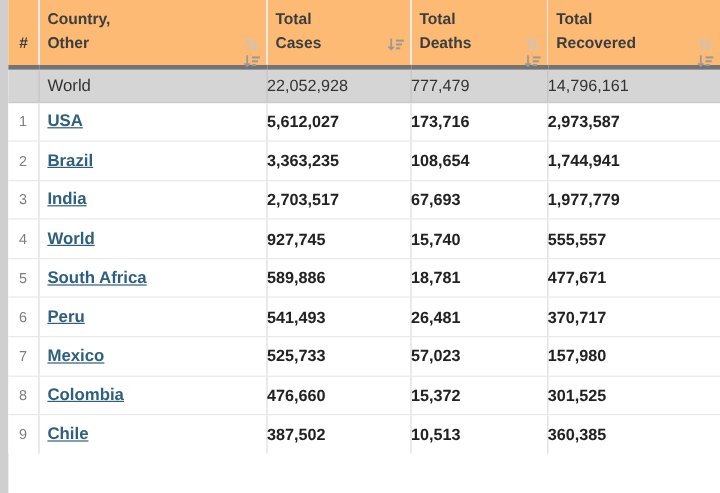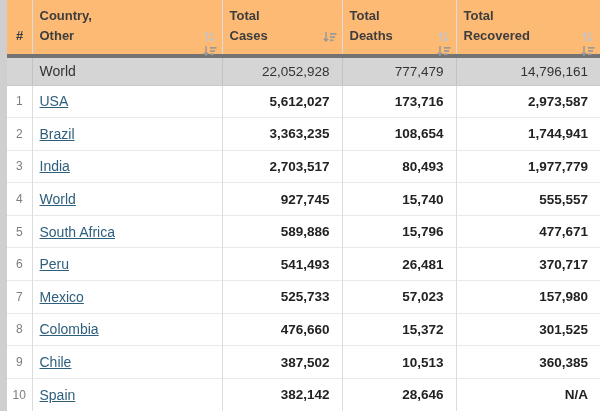--- a/index.html
+++ b/index.html
@@ -77,25 +77,25 @@
 
   td.rank {
     text-align: center;
     font-size: 12px;
     color: #7d7d7d;
   }
   td.country { padding-left: 7px; }
   td.country a {
     color: var(--link-color, #2e5f7d);
     font-size: 14px;
-    font-weight: normal;
+    font-weight: bold;
     text-decoration: underline;
   }
   td.num {
-    text-align: right;
+    text-align: left;
     padding-right: 12px;
     font-size: 13.5px;
     font-weight: bold;
     color: #222222;
   }
 </style>
 </head>
 <body>
 
 <div class="table-wrap">
@@ -194,35 +194,35 @@
     <td class="rank">2</td>
     <td class="country"><a href="#">Brazil</a></td>
     <td class="num">3,363,235</td>
     <td class="num">108,654</td>
     <td class="num">1,744,941</td>
   </tr>
         <tr class="data-row">
     <td class="rank">3</td>
     <td class="country"><a href="#">India</a></td>
     <td class="num">2,703,517</td>
-    <td class="num">80,493</td>
+    <td class="num">67,693</td>
     <td class="num">1,977,779</td>
   </tr>
         <tr class="data-row">
     <td class="rank">4</td>
     <td class="country"><a href="#">World</a></td>
     <td class="num">927,745</td>
     <td class="num">15,740</td>
     <td class="num">555,557</td>
   </tr>
         <tr class="data-row">
     <td class="rank">5</td>
     <td class="country"><a href="#">South Africa</a></td>
     <td class="num">589,886</td>
-    <td class="num">15,796</td>
+    <td class="num">18,781</td>
     <td class="num">477,671</td>
   </tr>
         <tr class="data-row">
     <td class="rank">6</td>
     <td class="country"><a href="#">Peru</a></td>
     <td class="num">541,493</td>
     <td class="num">26,481</td>
     <td class="num">370,717</td>
   </tr>
         <tr class="data-row">
@@ -239,22 +239,15 @@
     <td class="num">15,372</td>
     <td class="num">301,525</td>
   </tr>
         <tr class="data-row">
     <td class="rank">9</td>
     <td class="country"><a href="#">Chile</a></td>
     <td class="num">387,502</td>
     <td class="num">10,513</td>
     <td class="num">360,385</td>
   </tr>
-        <tr class="data-row">
-    <td class="rank">10</td>
-    <td class="country"><a href="#">Spain</a></td>
-    <td class="num">382,142</td>
-    <td class="num">28,646</td>
-    <td class="num">N/A</td>
-  </tr>
       </tbody>
   </table>
 </div>
 
 </body></html>

